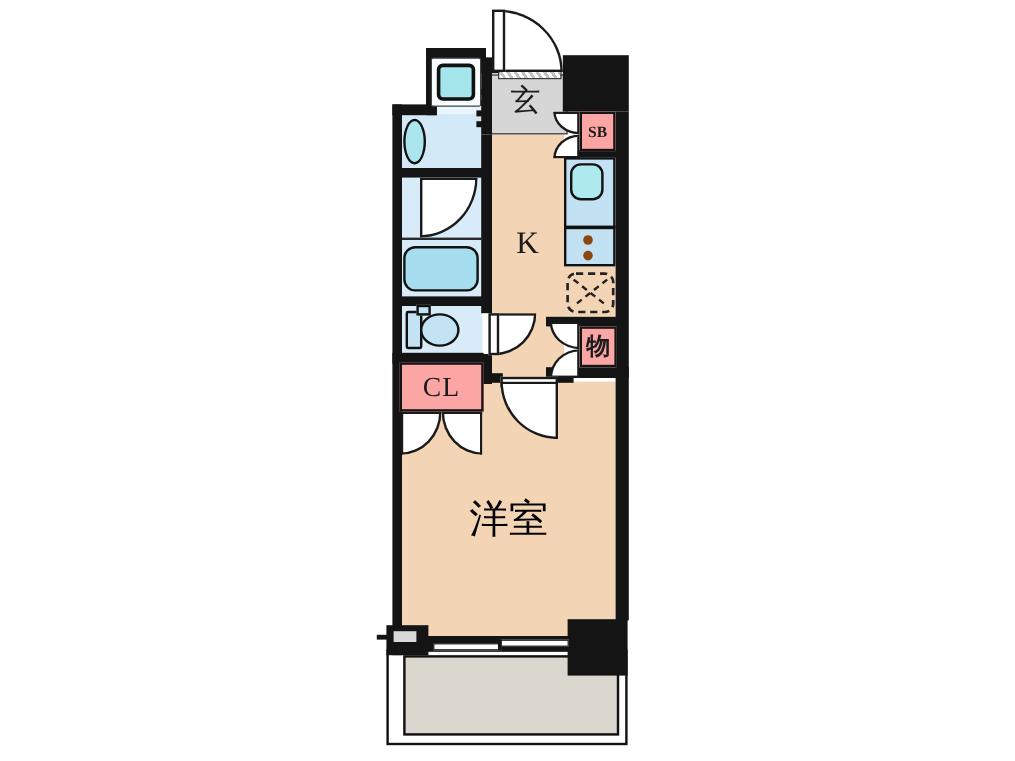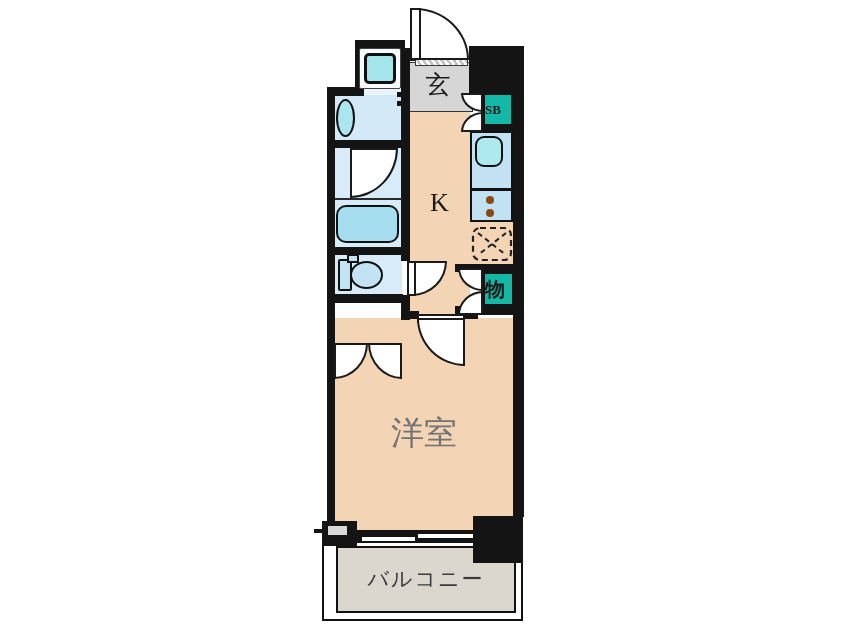--- a/index.html
+++ b/index.html
@@ -8,22 +8,22 @@
   .wall{position:absolute;box-sizing:border-box;background:#141414;}
   .bg{position:absolute;box-sizing:border-box;}
   .disc{position:absolute;box-sizing:border-box;background:#ffffff;border:2.5px solid #1a1a1a;}
   .r-tr{border-top-right-radius:100% 100%;}
   .r-br{border-bottom-right-radius:100% 100%;}
   .r-bl{border-bottom-left-radius:100% 100%;}
   .r-tl{border-top-left-radius:100% 100%;}
   .leaf{position:absolute;box-sizing:border-box;background:#ffffff;border:2px solid #1a1a1a;}
   .lbl{position:absolute;box-sizing:border-box;display:flex;align-items:center;justify-content:center;
        color:#1b1b1b;line-height:1;}
-  .orange{position:absolute;box-sizing:border-box;background:#14b8a6;border:2.5px solid #141414;
-          display:flex;align-items:center;color:#222;}
+  .orange{position:absolute;box-sizing:border-box;background:#fca5a5;border:2.5px solid #141414;
+          display:flex;align-items:center;justify-content:center;color:#222;}
   .fixture{position:absolute;box-sizing:border-box;}
   .thresh{position:absolute;box-sizing:border-box;border:1.5px solid #3a3a3a;
           background:repeating-linear-gradient(55deg,#ffffff 0 2.5px,#c2c2c2 2.5px 5px);}
   .sash{position:absolute;box-sizing:border-box;background:#ffffff;border:1.5px solid #111;}
 </style>
 </head>
 <body>
 
 <div class="canvas">
 
@@ -85,20 +85,23 @@
   <div class="fixture" style="left:486px;top:209px;width:8px;height:8px;background:#8B4711;border-radius:50%;"></div>
   <svg class="fixture" style="left:471px;top:226px;" width="42" height="36" viewBox="0 0 42 36">
     <rect x="2" y="2" width="38" height="32" rx="7" fill="none" stroke="#222" stroke-width="2.2" stroke-dasharray="6 4"></rect>
     <line x1="7" y1="7" x2="35" y2="29" stroke="#222" stroke-width="2" stroke-dasharray="5 4"></line>
     <line x1="35" y1="7" x2="7" y2="29" stroke="#222" stroke-width="2" stroke-dasharray="5 4"></line>
   </svg>
 
   <div class="orange" style="left:483px;top:93px;width:30px;height:33px;">
     <span class="lbl" style="position:static;font-size:13px;font-weight:bold;">SB</span>
   </div>
+  <div class="orange" style="left:333px;top:302px;width:70px;height:41px;">
+    <span class="lbl" style="position:static;font-size:23px;letter-spacing:1px;">CL</span>
+  </div>
   <div class="orange" style="left:483px;top:272px;width:31px;height:34px;">
     <span class="lbl" style="position:static;font-size:20px;font-weight:bold;">物</span>
   </div>
 
   <div class="disc r-tr" style="left:415px;top:8px;width:54px;height:52px;"></div>
   <div class="leaf" style="left:410px;top:8px;width:11px;height:52px;"></div>
 
   <div class="disc r-bl" style="left:461px;top:93px;width:22px;height:19px;"></div>
   <div class="disc r-tl" style="left:461px;top:112px;width:22px;height:20px;"></div>
 
@@ -115,18 +118,17 @@
 
   <div class="disc r-br" style="left:334px;top:343px;width:34px;height:36px;"></div>
   <div class="disc r-bl" style="left:368px;top:343px;width:34px;height:36px;"></div>
 
   <div class="sash" style="left:361px;top:536px;width:57px;height:6px;"></div>
   <div class="sash" style="left:417px;top:533px;width:57px;height:6px;"></div>
   <div class="wall" style="left:415px;top:533px;width:3px;height:9px;"></div>
 
   <div class="lbl" style="left:409px;top:68px;width:58px;height:32px;font-size:25px;">玄</div>
   <div class="lbl" style="left:409px;top:188px;width:61px;height:30px;font-size:26px;">K</div>
-  <div class="lbl" style="left:335px;top:391px;width:178px;height:84px;font-size:33px;flex-direction:row;color:#737373;">
+  <div class="lbl" style="left:335px;top:391px;width:178px;height:84px;font-size:33px;flex-direction:row;color:#000000;">
     <span>洋室</span>
   </div>
-  <div class="lbl" style="left:336px;top:564px;width:180px;height:30px;font-size:21px;color:#3a3a3a;letter-spacing:2px;">バルコニー</div>
 
 </div>
 
 </body></html>

